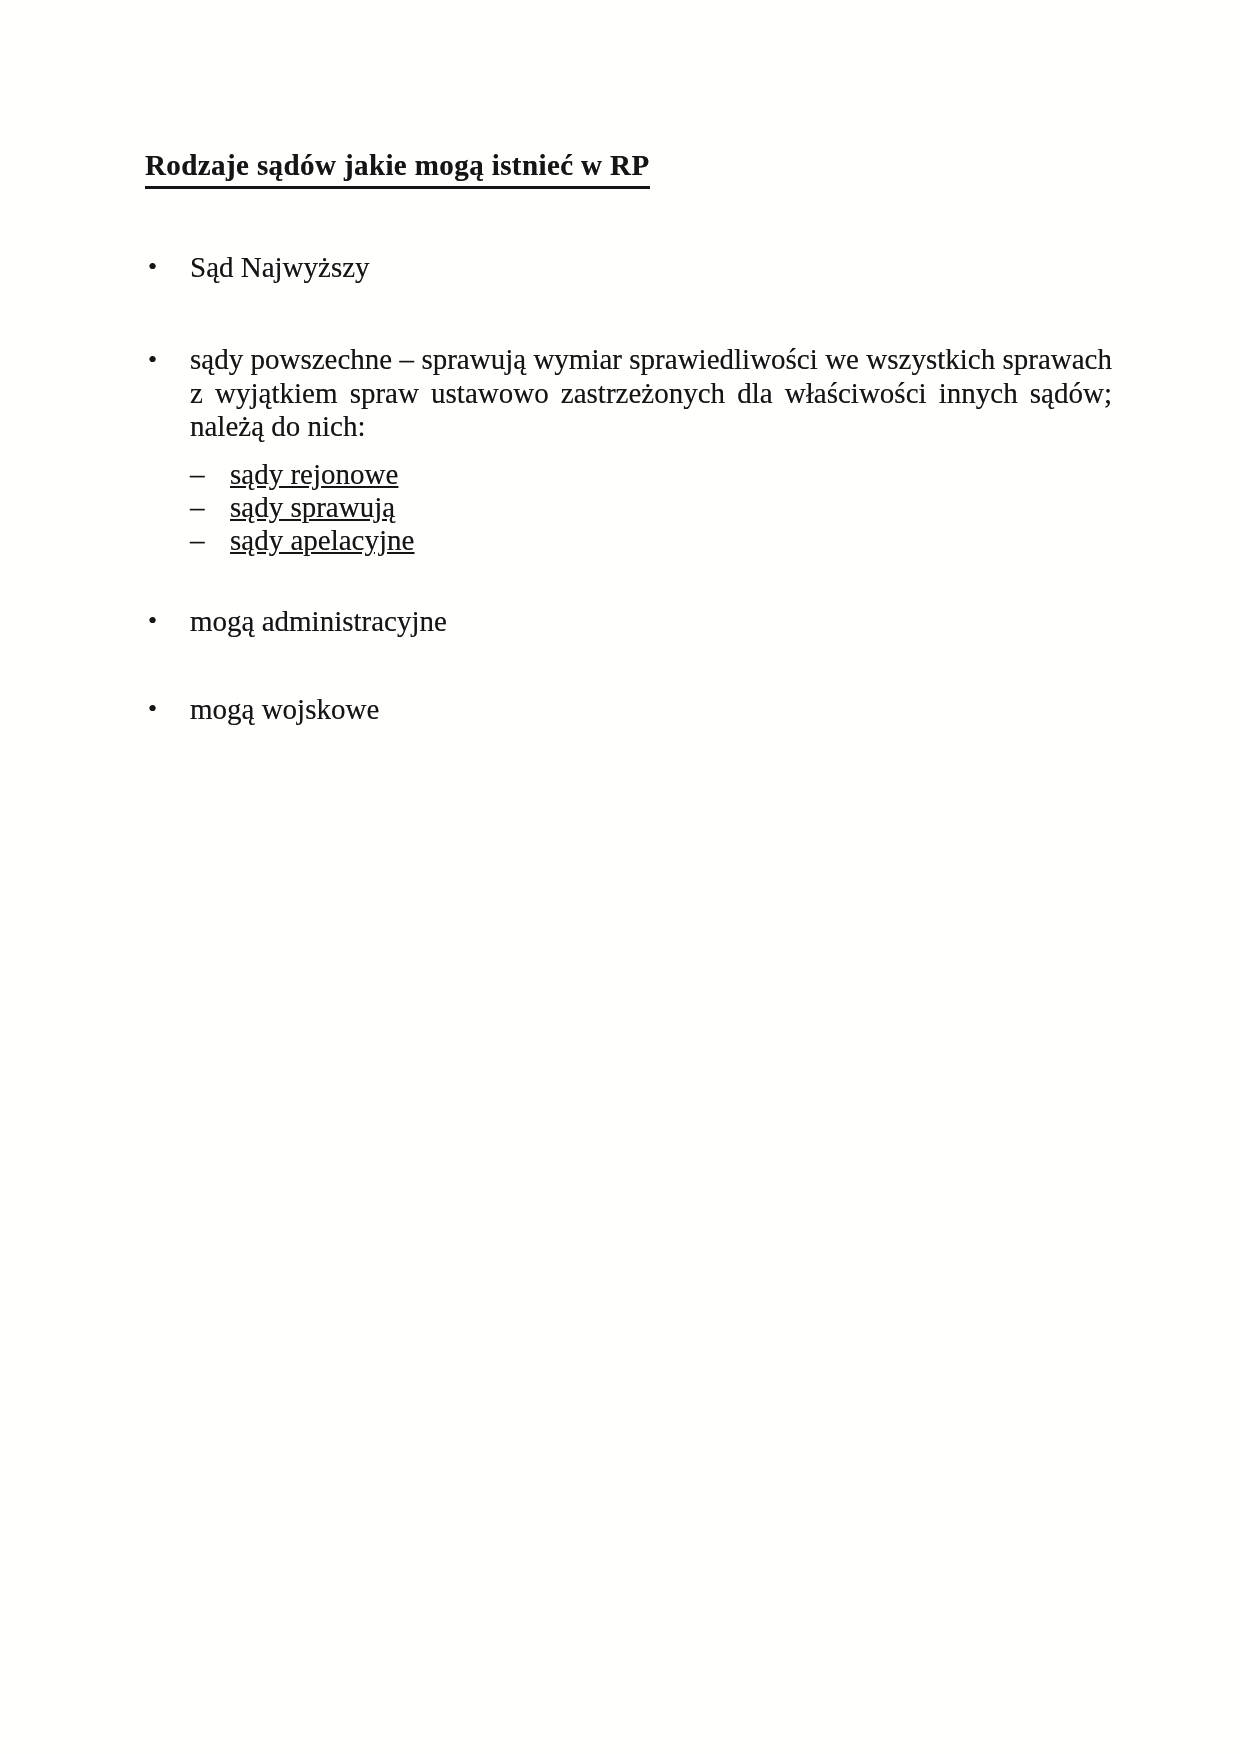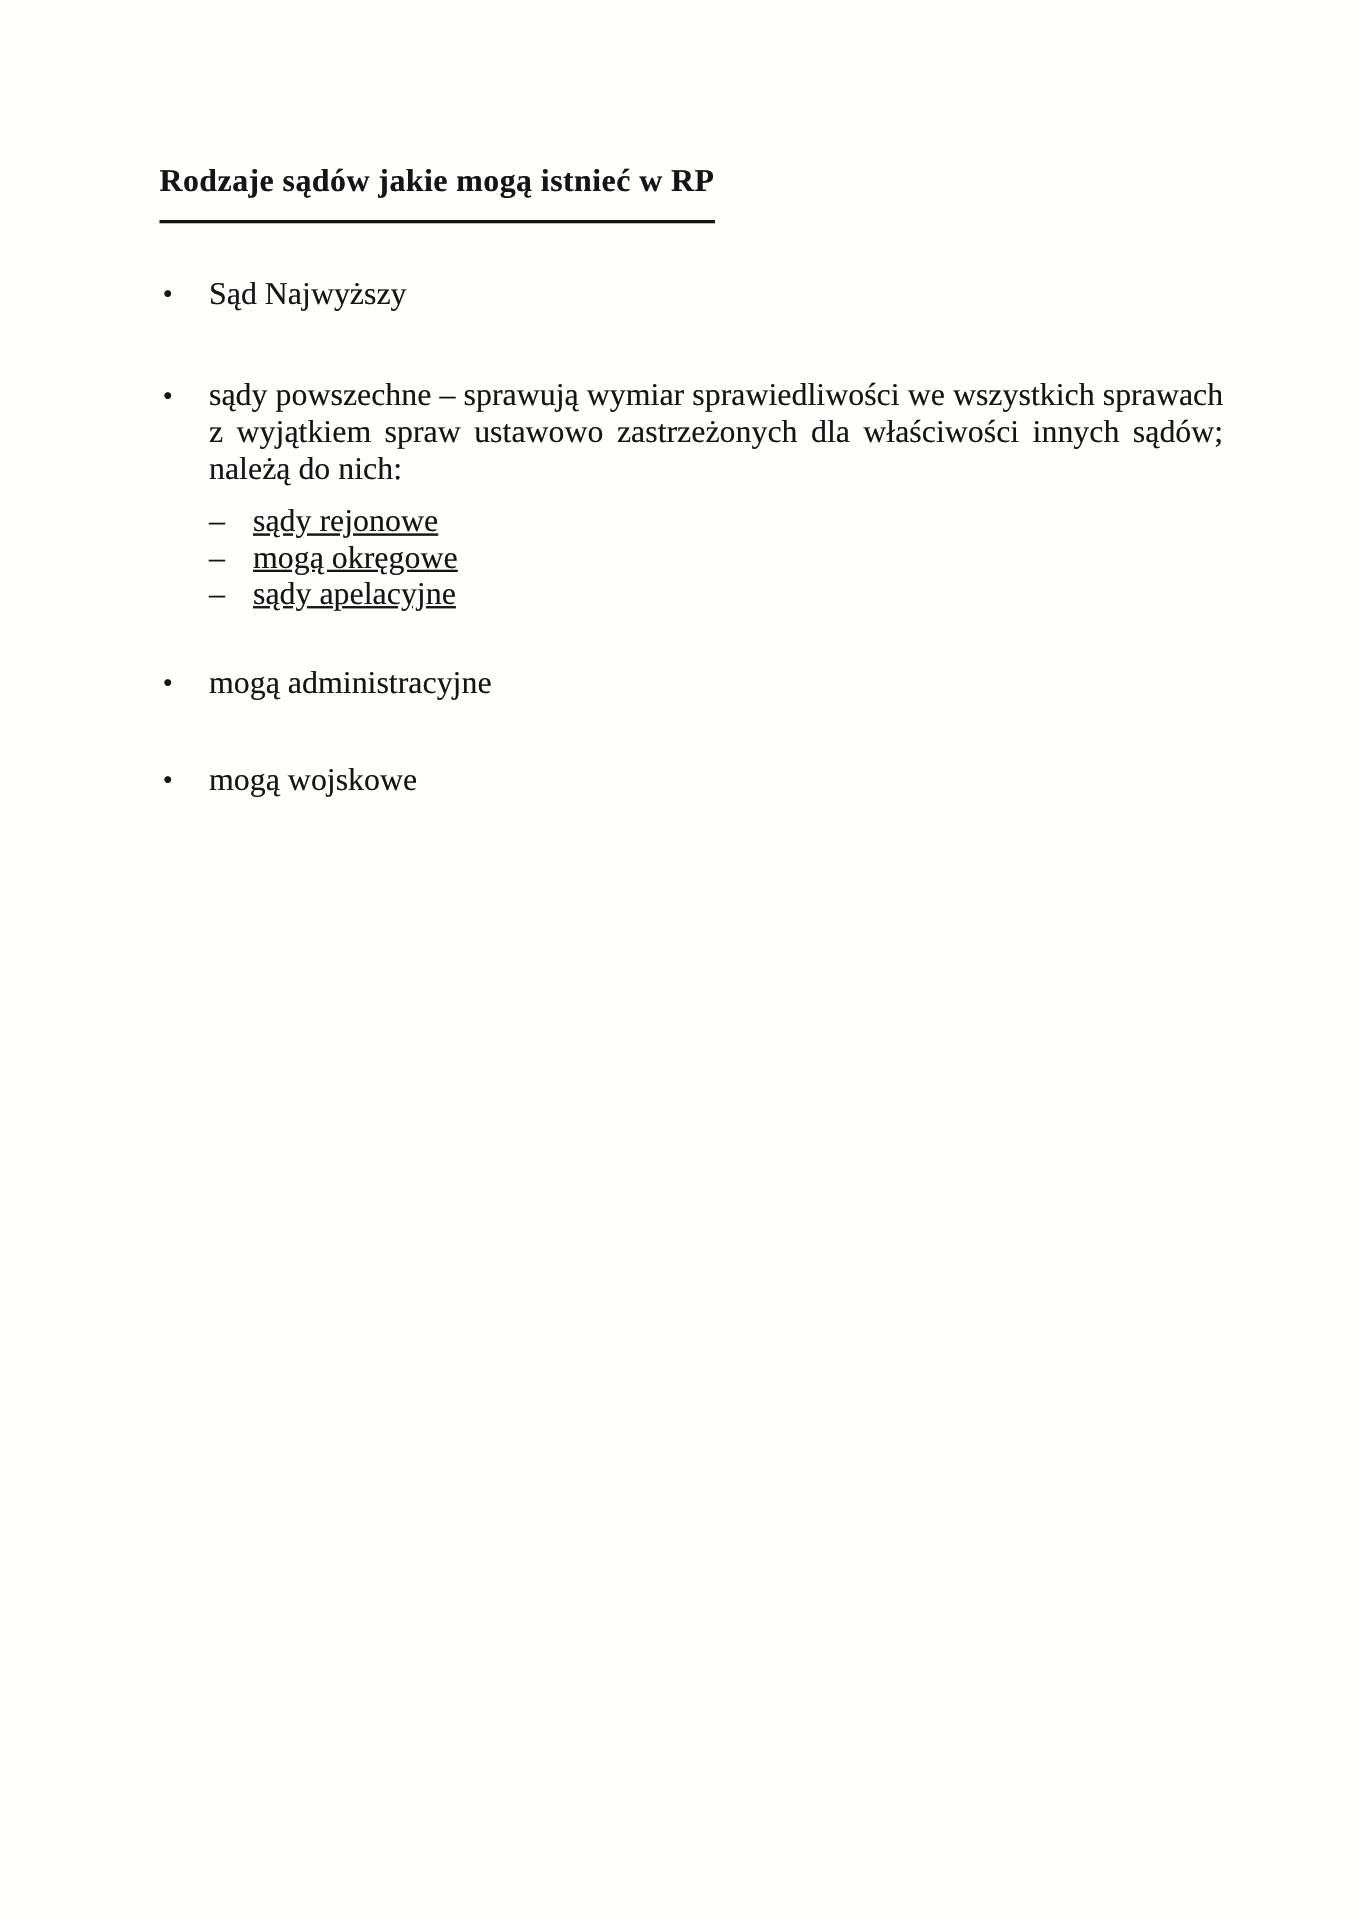--- a/index.html
+++ b/index.html
@@ -25,21 +25,21 @@
   .doc-title {
     position: absolute;
     left: 145px;
     top: 147px;
     font-size: 29px;
     font-weight: bold;
     letter-spacing: 0.4px;
     line-height: 36px;
     display: inline-block;
     border-bottom: 3px solid #141414;
-    padding-bottom: 17px;
+    padding-bottom: 3px;
     white-space: nowrap;
   }
 
   .bullet-row {
     position: absolute;
     left: 148px;
     display: flex;
     align-items: flex-start;
     font-size: 29px;
     line-height: 34px;
@@ -112,21 +112,21 @@
     <span class="bullet-paragraph">sądy powszechne – sprawują wymiar sprawiedliwości we wszystkich sprawach z wyjątkiem spraw ustawowo zastrzeżonych dla właściwości innych sądów; należą do nich:</span>
   </div>
 
   <div class="sub-list">
     <div class="sub-row">
       <span class="dash-marker">–</span>
       <span class="sub-text">sądy rejonowe</span>
     </div>
     <div class="sub-row">
       <span class="dash-marker">–</span>
-      <span class="sub-text">mogą okręgowe</span>
+      <span class="sub-text">sądy sprawują</span>
     </div>
     <div class="sub-row">
       <span class="dash-marker">–</span>
       <span class="sub-text">sądy apelacyjne</span>
     </div>
   </div>
 
   <div class="bullet-row row-3">
     <span class="bullet-marker">•</span>
     <span class="bullet-text">mogą administracyjne</span>

